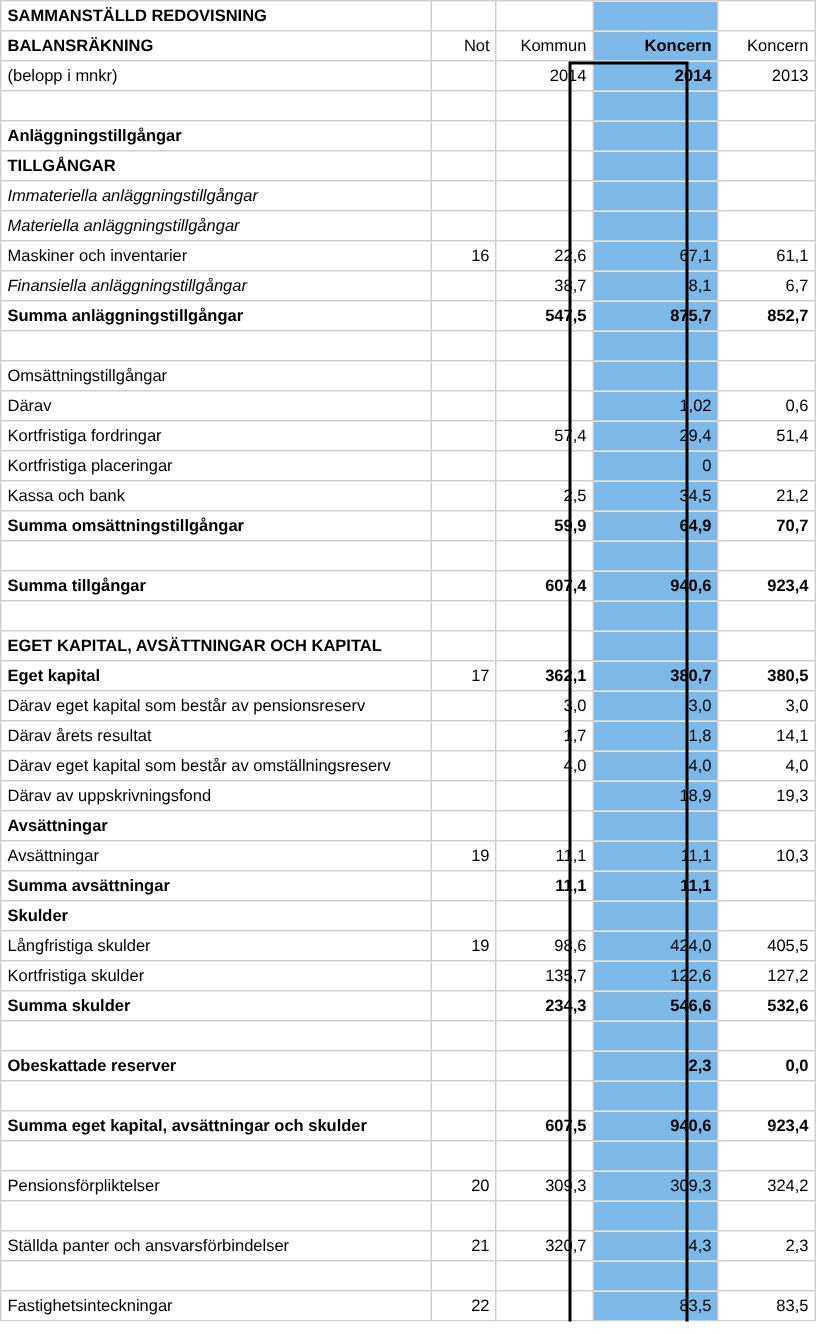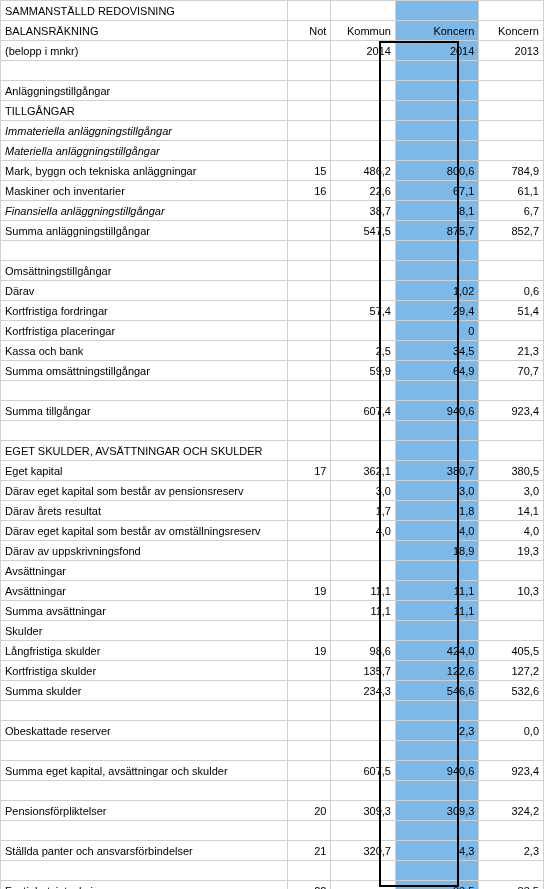--- a/index.html
+++ b/index.html
@@ -23,21 +23,21 @@
     vertical-align: middle;
     white-space: nowrap;
     overflow: hidden;
   }
   col.label { width: 275px; }
   col.not   { width: 42px; }
   col.val   { width: 62px; }
   col.hval  { width: 80px; }
   col.val2  { width: 62px; }
   .r { text-align: right; }
-  .b { font-weight: normal; }
+  .b { font-weight: bold; }
   .i { font-style: italic; }
   .hl { background: #7cb9e8; }
   
   .hlcol-outline {
     position: absolute;
     pointer-events: none;
     border: 2px solid #000;
     top: 41px;
     left: 379px;
     width: 80px;
@@ -109,27 +109,20 @@
         </tr>
   <tr>
           <td class="i">Materiella anläggningstillgångar</td>
           <td></td>
           <td></td>
           <td class="hl"></td>
           <td></td>
         </tr>
 
   <tr>
-    <td>Mark, byggn och tekniska anläggningar</td>
-    <td class="r">15</td>
-    <td class="r">486,2</td>
-    <td class="r hl">800,6</td>
-    <td class="r">784,9</td>
-  </tr>
-  <tr>
     <td>Maskiner och inventarier</td>
     <td class="r">16</td>
     <td class="r">22,6</td>
     <td class="r hl">67,1</td>
     <td class="r">61,1</td>
   </tr>
   <tr>
     <td class="i">Finansiella anläggningstillgångar</td>
     <td></td>
     <td class="r">38,7</td>
@@ -177,21 +170,21 @@
           <td></td>
           <td></td>
     <td class="r hl">0</td>
           <td></td>
   </tr>
   <tr>
     <td>Kassa och bank</td>
           <td></td>
     <td class="r">2,5</td>
     <td class="r hl">34,5</td>
-    <td class="r">21,3</td>
+    <td class="r">21,2</td>
   </tr>
   <tr>
     <td class="b">Summa omsättningstillgångar</td>
           <td></td>
     <td class="r b">59,9</td>
     <td class="r b hl">64,9</td>
     <td class="r b">70,7</td>
   </tr>
   <tr>
           <td></td>
@@ -209,21 +202,21 @@
   </tr>
   <tr>
           <td></td>
           <td></td>
           <td></td>
           <td class="hl"></td>
           <td></td>
         </tr>
 
   <tr>
-          <td class="b">EGET SKULDER, AVSÄTTNINGAR OCH SKULDER</td>
+          <td class="b">EGET KAPITAL, AVSÄTTNINGAR OCH KAPITAL</td>
           <td></td>
           <td></td>
           <td class="hl"></td>
           <td></td>
         </tr>
   <tr>
     <td class="b">Eget kapital</td>
     <td class="r">17</td>
     <td class="r b">362,1</td>
     <td class="r b hl">380,7</td>

